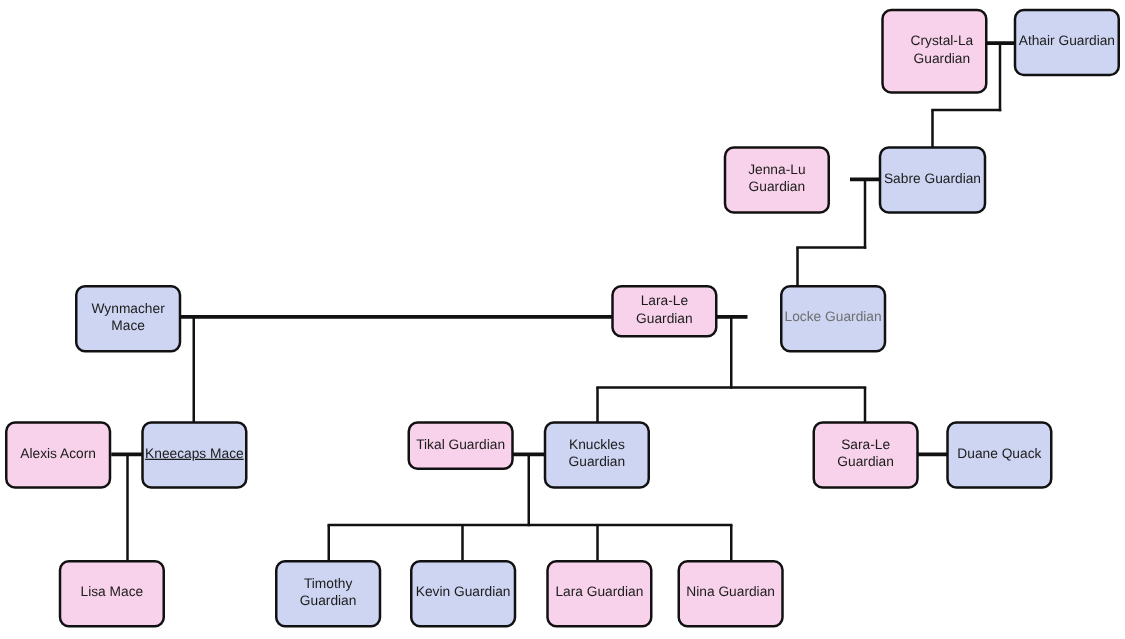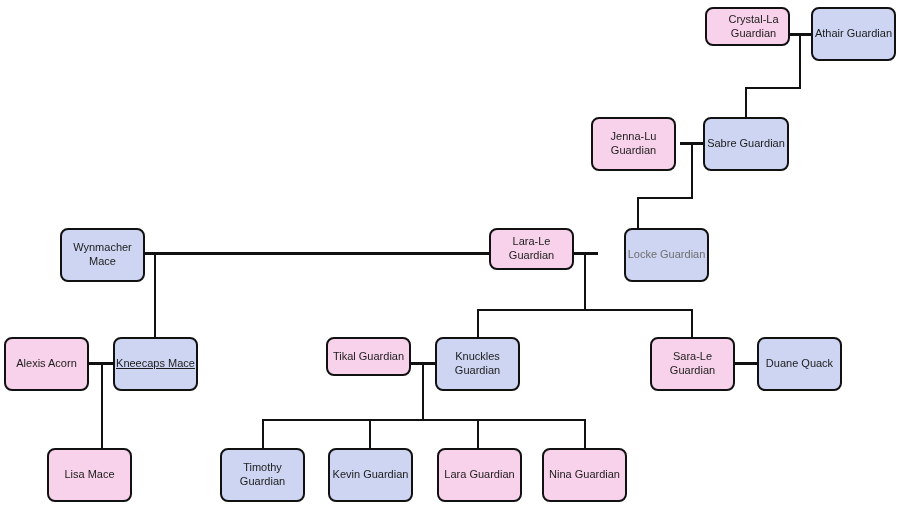--- a/index.html
+++ b/index.html
@@ -54,24 +54,24 @@
       <div class="seg" style="left: 691px; top: 310px; width: 2px; height: 28px;"></div>
       <div class="seg" style="left: 101px; top: 364px; width: 2px; height: 85px;"></div>
       <div class="seg" style="left: 422px; top: 364px; width: 2px; height: 57px;"></div>
       <div class="seg" style="left: 262px; top: 419px; width: 324px; height: 2px;"></div>
       <div class="seg" style="left: 262px; top: 420px; width: 2px; height: 29px;"></div>
       <div class="seg" style="left: 369px; top: 420px; width: 2px; height: 29px;"></div>
       <div class="seg" style="left: 477px; top: 420px; width: 2px; height: 29px;"></div>
       <div class="seg" style="left: 584px; top: 420px; width: 2px; height: 29px;"></div>
     </div>
   <div id="nodes-layer">
-      <div class="node female" style="left: 705px; top: 7px; width: 85px; height: 39px; padding-left: 13px;"><span class="node-label">Crystal-La
+      <div class="node female" style="left: 705px; top: 7px; width: 85px; height: 68px; padding-left: 13px;"><span class="node-label">Crystal-La
 Guardian</span></div>
       <div class="node male" style="left: 811px; top: 7px; width: 85px; height: 54px;"><span class="node-label">Athair Guardian</span></div>
-      <div class="node female" style="left: 591px; top: 117px; width: 85px; height: 54px;"><span class="node-label">Jenna-Lu
+      <div class="node female" style="left: 579px; top: 117px; width: 85px; height: 54px;"><span class="node-label">Jenna-Lu
 Guardian</span></div>
       <div class="node male" style="left: 703px; top: 117px; width: 86px; height: 54px;"><span class="node-label">Sabre Guardian</span></div>
       <div class="node male" style="left: 60px; top: 228px; width: 85px; height: 54px;"><span class="node-label">Wynmacher
 Mace</span></div>
       <div class="node female" style="left: 489px; top: 228px; width: 85px; height: 42px;"><span class="node-label">Lara-Le
 Guardian</span></div>
       <div class="node male muted" style="left: 596px; top: 228px; width: 85px; height: 54px;"><span class="node-label">Locke Guardian</span></div>
       <div class="node female" style="left: 4px; top: 337px; width: 85px; height: 54px;"><span class="node-label">Alexis Acorn</span></div>
       <div class="node male" style="left: 113px; top: 337px; width: 85px; height: 54px; text-decoration: underline;"><span class="node-label">Kneecaps Mace</span></div>
       <div class="node female" style="left: 326px; top: 337px; width: 85px; height: 39px;"><span class="node-label">Tikal Guardian</span></div>

